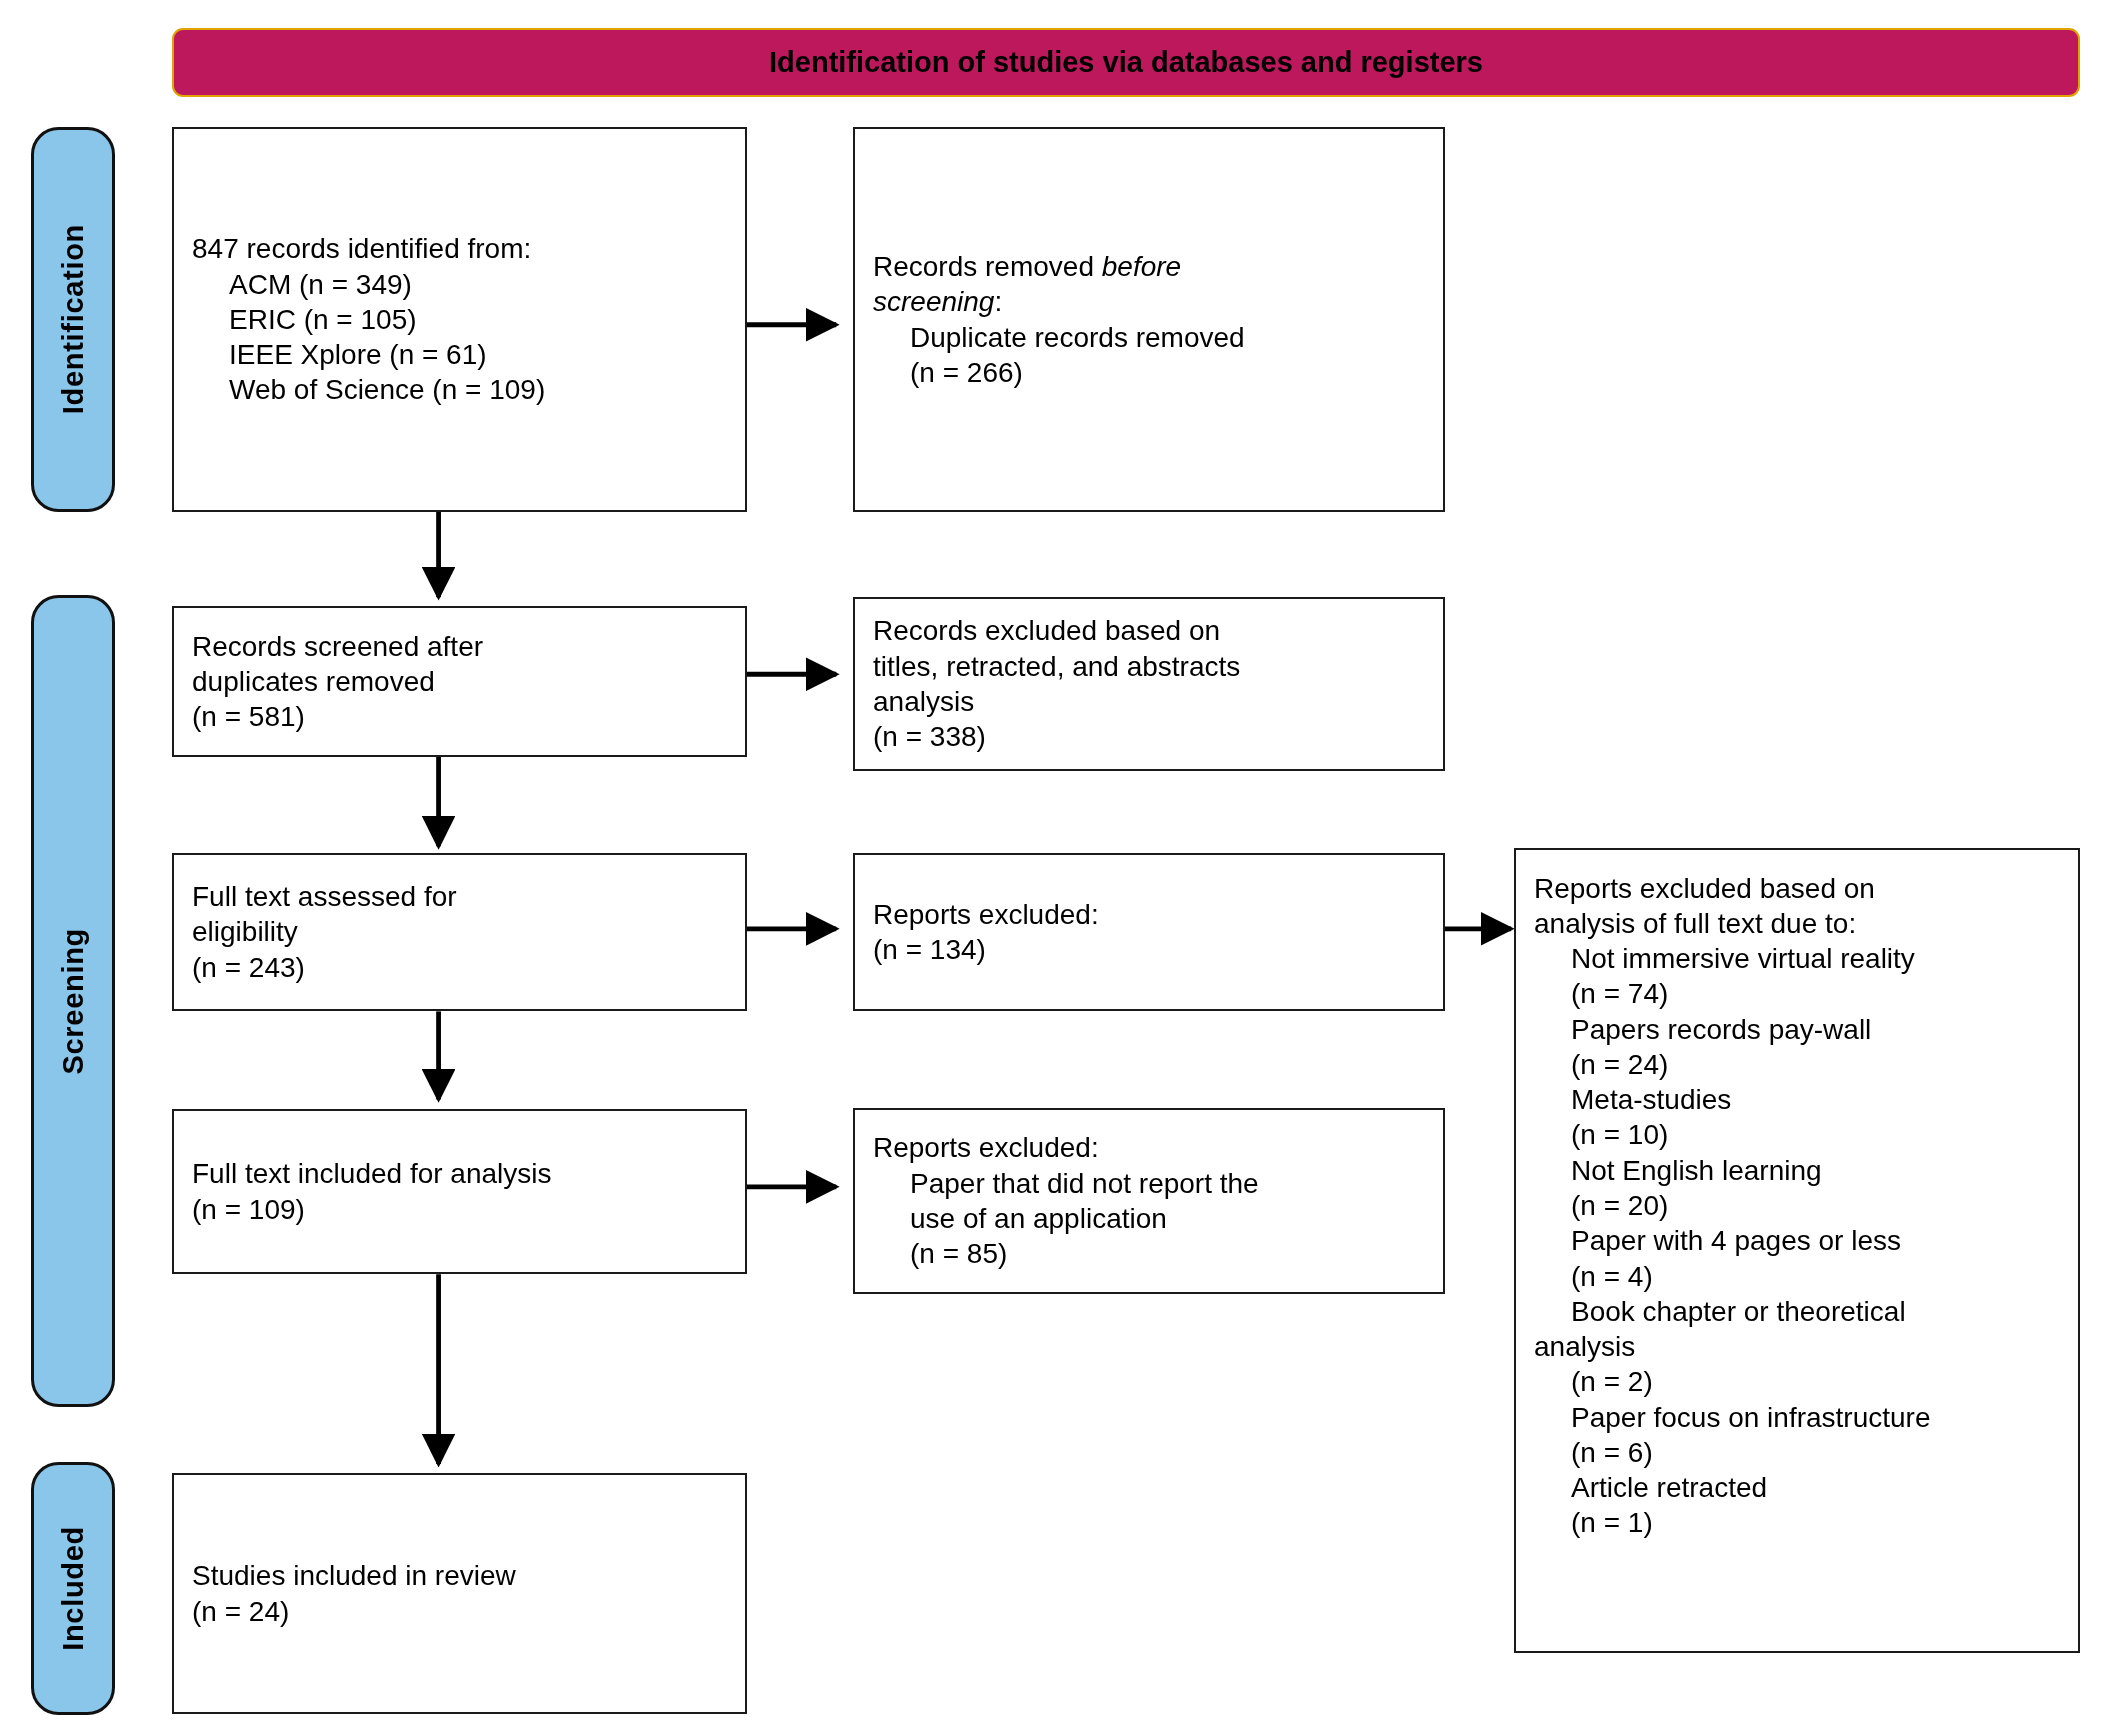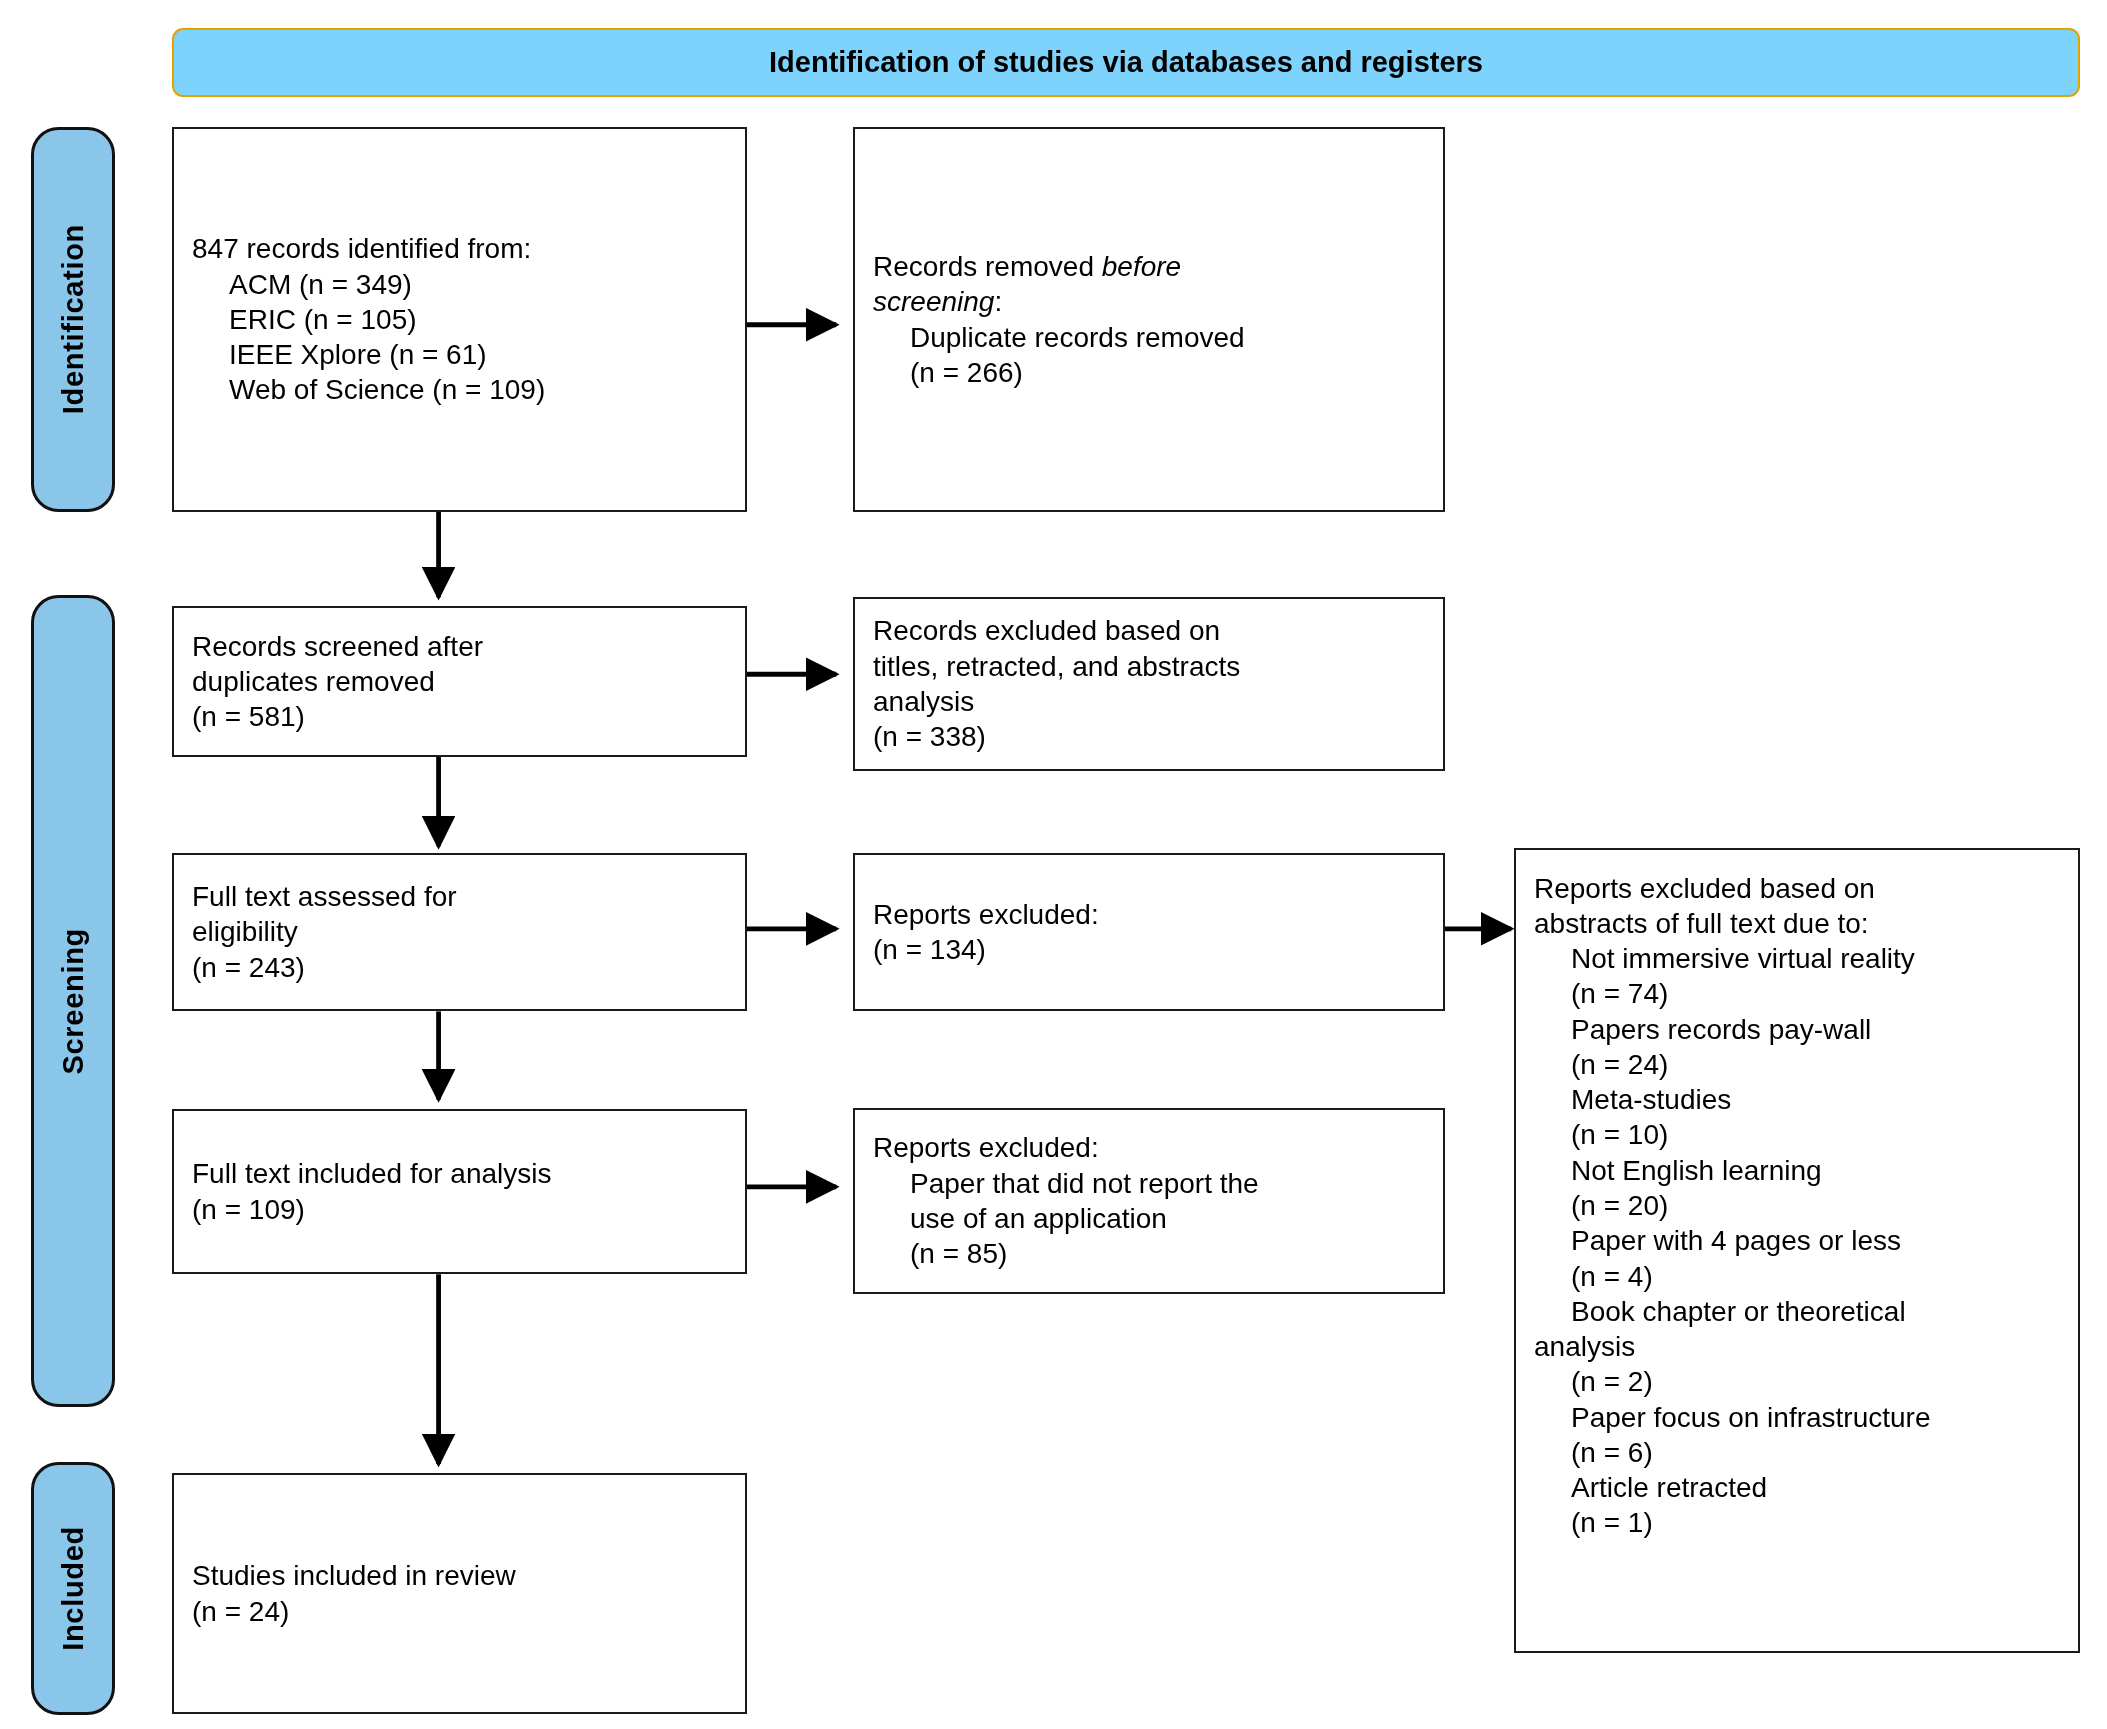--- a/index.html
+++ b/index.html
@@ -126,21 +126,21 @@
 
     <line x1="2075" y1="1350" x2="2196" y2="1350" stroke="#000" stroke-width="7" marker-end="url(#arrow)"></line>
 
     <line x1="637" y1="1470" x2="637" y2="1598" stroke="#000" stroke-width="7" marker-end="url(#arrow)"></line>
 
     <line x1="1085" y1="1725" x2="1215" y2="1725" stroke="#000" stroke-width="7" marker-end="url(#arrow)"></line>
 
     <line x1="637" y1="1852" x2="637" y2="2128" stroke="#000" stroke-width="7" marker-end="url(#arrow)"></line>
   </svg>
 
-  <div class="banner" style="background: #7dd3fc;">
+  <div class="banner" style="background: #be185d;">
     <div class="banner-title">Identification of studies via databases and registers</div>
   </div>
 
   <div class="phase" style="top: 127px; height: 385px; background: rgb(138, 197, 234);">
     <span class="phase-label">Identification</span>
   </div>
 
   <div class="phase" style="top: 595px; height: 812px; background: rgb(138, 197, 234);">
     <span class="phase-label">Screening</span>
   </div>
@@ -219,21 +219,21 @@
   <div class="box" style="left:172px; top:1473px; width:575px; height:241px;">
     <div class="box-inner">
       <div class="line b">Studies included in review</div>
       <div class="line">(n = 24)</div>
     </div>
   </div>
 
   <div class="box top-align" style="left:1514px; top:848px; width:566px; height:805px;">
     <div class="box-inner" style="">
       <div class="line">Reports excluded based on</div>
-      <div class="line">abstracts of full text due to:</div>
+      <div class="line">analysis of full text due to:</div>
 
       <div class="line ind">Not immersive virtual reality</div>
       <div class="line ind">(n = 74)</div>
 
       <div class="line ind">Papers records pay-wall</div>
       <div class="line ind">(n = 24)</div>
 
       <div class="line ind">Meta-studies</div>
       <div class="line ind">(n = 10)</div>
 

